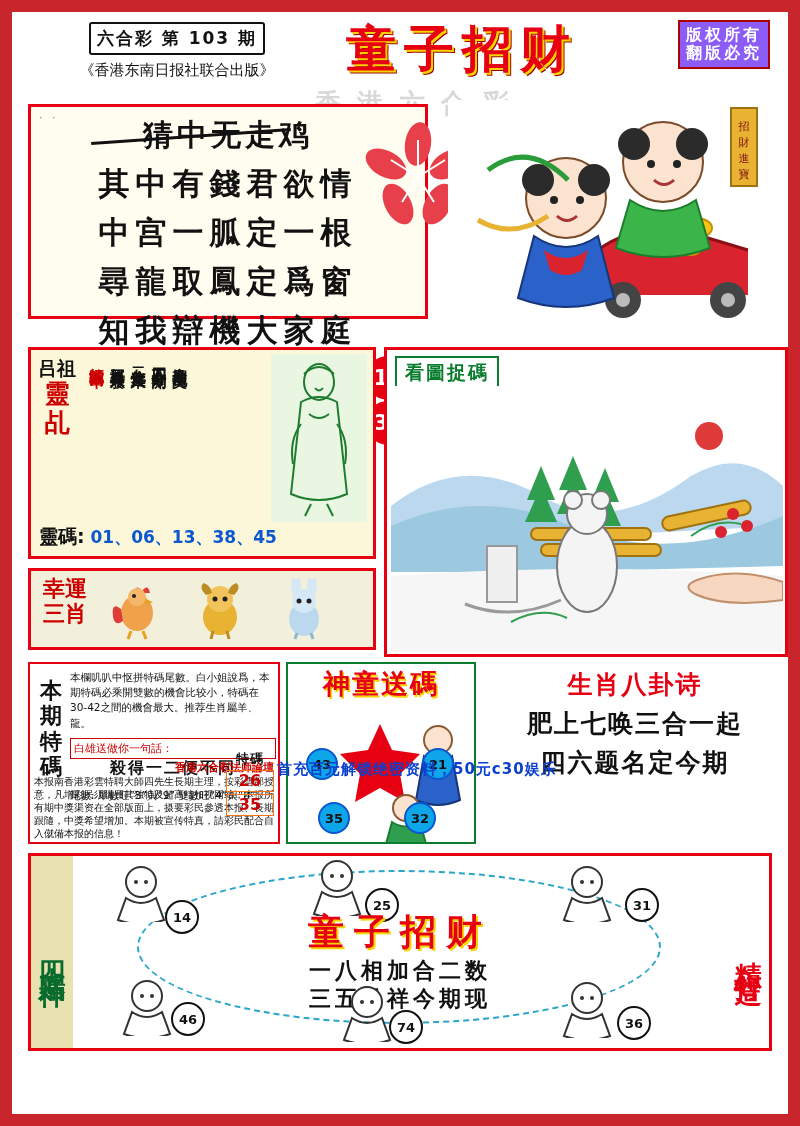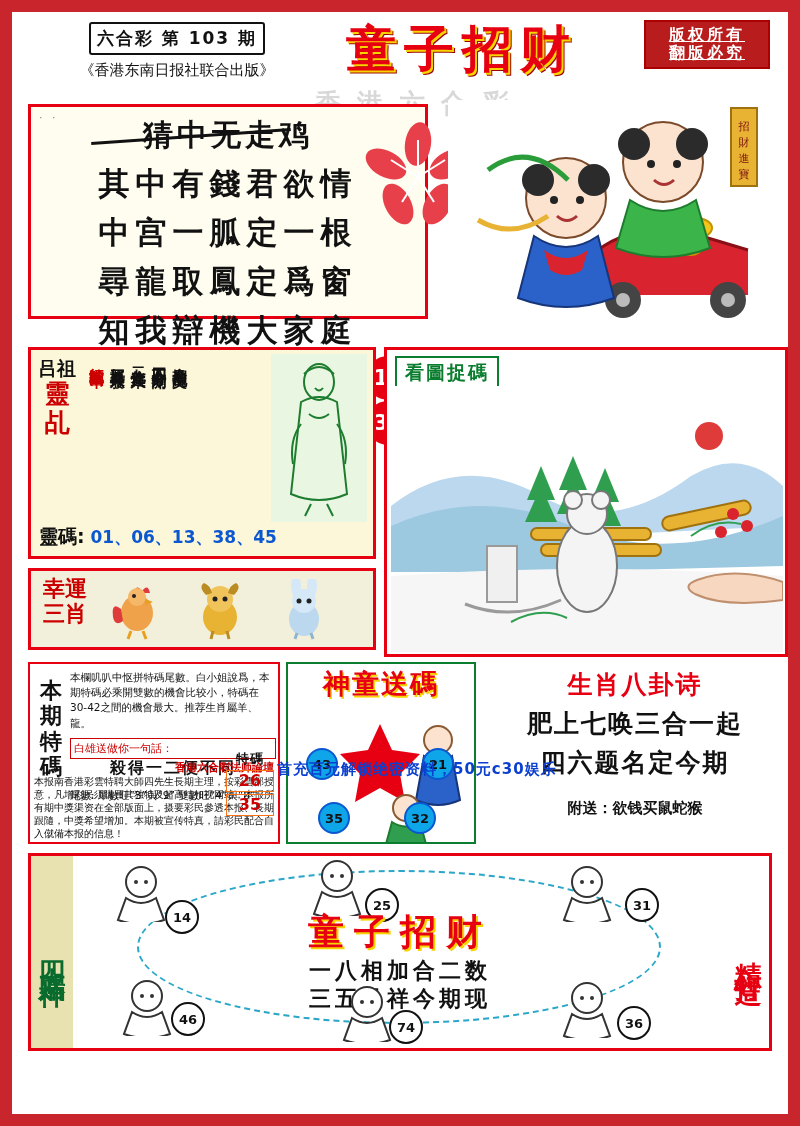--- a/index.html
+++ b/index.html
@@ -27,23 +27,23 @@
   .pub{font-size:15px;color:#111;margin-top:6px;letter-spacing:0px;white-space:nowrap;}
   .title{
     position:absolute;left:300px;top:4px;width:300px;text-align:center;
     font-size:50px;font-weight:bold;color:#e60012;
     letter-spacing:8px;
     font-family:"DejaVu Sans","Liberation Sans",sans-serif;
     text-shadow:2px 2px 0 #f7d400, 3px 3px 0 #9c0000;
   }
   .stampbox{
     position:absolute;right:18px;top:8px;
-    background:#b91c1c;color:#fff;border:2px solid #a00;
-    padding:4px 23px;text-align:center;line-height:1.15;
-    font-size:16px;font-weight:bold;letter-spacing:3px;text-decoration:underline;
+    background:#8b5cf6;color:#fff;border:2px solid #a00;
+    padding:4px 6px;text-align:center;line-height:1.15;
+    font-size:16px;font-weight:bold;letter-spacing:3px;
   }
   .ghost{
     position:absolute;left:258px;top:74px;width:300px;text-align:center;
     font-size:26px;color:#d8d8d8;letter-spacing:16px;font-weight:bold;
   }
   
   .row1{position:relative;height:235px;margin:0 16px;}
   .poembox{
     position:absolute;left:0;top:0;width:400px;height:215px;
     border:3px solid #e60012;background:#fffdf0;
@@ -460,21 +460,20 @@
     <div class="tebox">
       <div class="te-t">特碼</div>
       <div class="te-n">26</div>
       <div class="te-n">35</div>
     </div>
 
     <div class="poembox2">
       <div class="p2line">生肖八卦诗</div>
       <div class="p2line dark">肥上七唤三合一起</div>
       <div class="p2line dark">四六题名定今期</div>
-      <div class="p2foot">附送：欲钱买鼠蛇猴</div>
     </div>
   </div>
 
   <div class="bottom">
     <div class="sideL">
       <div class="sidetxt">四大赌神</div>
     </div>
     <div class="sideR">
       <div class="sidetxt red">精心打造</div>
     </div>

